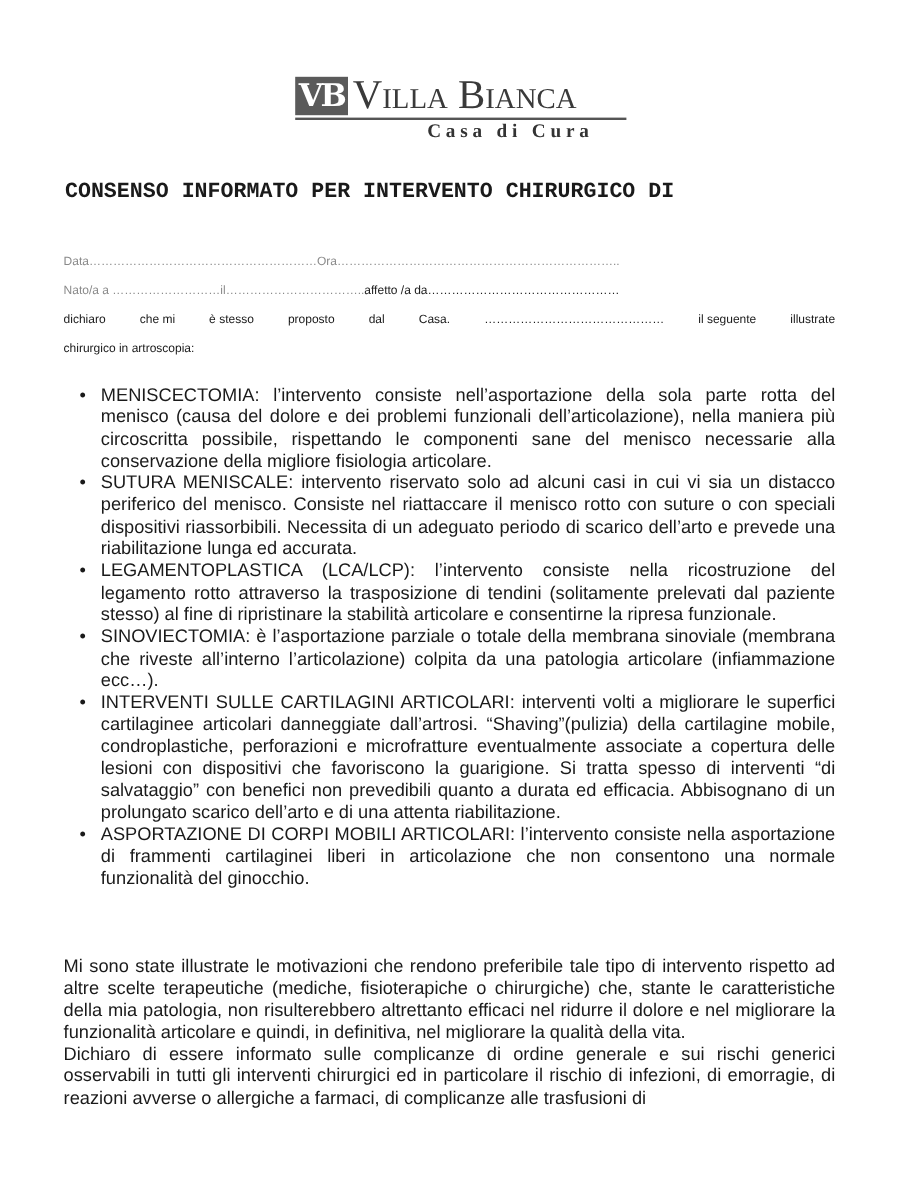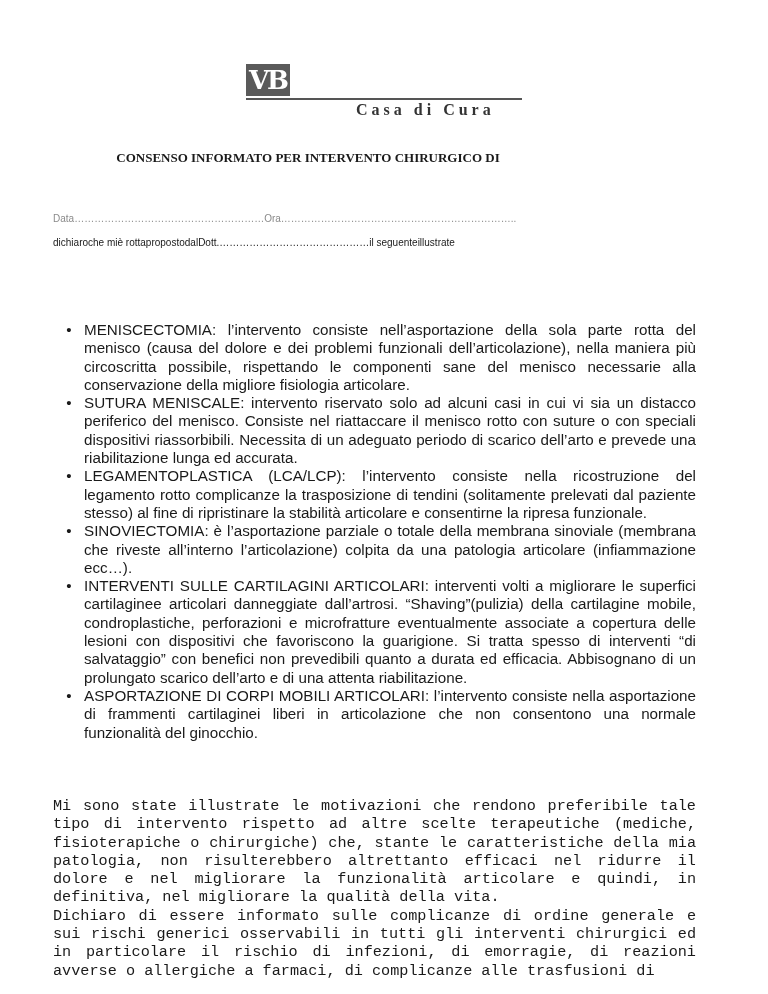--- a/index.html
+++ b/index.html
@@ -9,83 +9,88 @@
   
   .logo { position: absolute; left: 246px; top: 64px; width: 280px; height: 52px; }
   .logo-vb { position: absolute; left: 0; top: 0; width: 44px; height: 32px; background: #5a5a5a; color: #ffffff;
     font-family: "DejaVu Serif", serif; font-size: 26px; line-height: 32px; text-align: center; letter-spacing: -2px; font-weight: bold; }
   .logo-name { position: absolute; left: 48px; top: -2px; font-family: "Liberation Serif", serif; font-size: 34px; line-height: 36px;
     color: #3a3a3a; letter-spacing: 0px; white-space: nowrap; font-variant: small-caps; }
   .logo-rule { position: absolute; left: 0; top: 34px; width: 276px; height: 2px; background: #555; }
   .logo-sub { position: absolute; left: 110px; top: 37px; font-family: "Liberation Serif", serif; font-size: 16px; letter-spacing: 4px; color: #333; white-space: nowrap; font-weight: bold; }
 
   
-  .title { position: absolute; left: 0; width: 616px; text-align: center; font-family: Liberation Serif, serif; font-weight: bold; font-size: 13px; color: #1a1a1a; }
+  .title { position: absolute; left: 0; width: 616px; text-align: center; font-family: Liberation Mono, monospace; font-weight: bold; font-size: 18px; color: #1a1a1a; }
   .title.l1 { top: 150px; }
   .title.l2 { top: 182px; }
 
   
   .form { position: absolute; left: 53px; top: 209px; width: 643px; font-family: "Liberation Sans", sans-serif; font-size: 10px; }
   .form-line { height: 24px; line-height: 20px; white-space: nowrap; overflow: hidden; }
   .gray { color: #8a8a8a; }
   .black { color: #1a1a1a; }
   .dots { letter-spacing: 0px; }
-  .justify-line { display: flex; }
+  .justify-line { display: flex; justify-content: space-between; }
 
   
   .bullets { position: absolute; left: 84px; top: 321px; width: 612px; font-family: "Liberation Sans", sans-serif; font-size: 15.2px; line-height: 18.3px; color: #1a1a1a; }
   .bullet-item { position: relative; text-align: justify; }
   .bullet-dot { position: absolute; left: -22px; top: 0; width: 14px; text-align: center; }
 
   
-  .paras { position: absolute; left: 53px; top: 797px; width: 643px; font-family: Liberation Mono, monospace; font-size: 15.2px; line-height: 18.3px; color: #1a1a1a; }
+  .paras { position: absolute; left: 53px; top: 797px; width: 643px; font-family: Liberation Sans, sans-serif; font-size: 15.2px; line-height: 18.3px; color: #1a1a1a; }
   .para { text-align: justify; }
 </style>
 </head>
 <body>
 
 <div class="page">
 
   <div class="logo">
     <div class="logo-vb">VB</div>
+    <div class="logo-name">Villa Bianca</div>
     <div class="logo-rule"></div>
     <div class="logo-sub">Casa di Cura</div>
   </div>
 
   <div class="title l1">CONSENSO INFORMATO PER INTERVENTO CHIRURGICO DI</div>
 
   <div class="form">
     <div class="form-line gray">
       <span>Data</span><span class="dots">…………………………………………………</span><span>Ora</span><span class="dots">……………………………………………………………..</span>
     </div>
+    <div class="form-line">
+      <span class="gray">Nato/a  a</span> <span class="gray dots">………………………</span><span class="gray">il</span><span class="gray dots">……………………………..</span><span class="black">affetto /a da</span><span class="black dots">…………………………………………</span>
+    </div>
     <div class="form-line black justify-line">
       <span>dichiaro</span>
       <span>che mi</span>
-      <span>è rotta</span>
+      <span>è stesso</span>
       <span>proposto</span>
       <span>dal</span>
-      <span>Dott.</span>
+      <span>Casa.</span>
       <span class="dots">………………………………………</span>
       <span>il seguente</span>
       <span>illustrate</span>
     </div>
+    <div class="form-line black">chirurgico in artroscopia:</div>
   </div>
 
   <div class="bullets">
     <div class="bullet-item">
       <span class="bullet-dot">•</span>
       <span>MENISCECTOMIA: l’intervento consiste nell’asportazione della sola parte rotta del menisco (causa del dolore e dei problemi funzionali dell’articolazione), nella maniera più circoscritta possibile, rispettando le componenti sane del menisco necessarie alla conservazione della migliore fisiologia articolare.</span>
     </div>
     <div class="bullet-item">
       <span class="bullet-dot">•</span>
       <span>SUTURA MENISCALE: intervento riservato solo ad alcuni casi in cui vi sia un distacco periferico del menisco. Consiste nel riattaccare il menisco rotto con suture o con speciali dispositivi riassorbibili. Necessita di un adeguato periodo di scarico dell’arto e prevede una riabilitazione lunga ed accurata.</span>
     </div>
     <div class="bullet-item">
       <span class="bullet-dot">•</span>
-      <span>LEGAMENTOPLASTICA (LCA/LCP): l’intervento consiste nella ricostruzione del legamento rotto complicanze la trasposizione di tendini (solitamente prelevati dal paziente stesso) al fine di ripristinare la stabilità articolare e consentirne la ripresa funzionale.</span>
+      <span>LEGAMENTOPLASTICA (LCA/LCP): l’intervento consiste nella ricostruzione del legamento rotto attraverso la trasposizione di tendini (solitamente prelevati dal paziente stesso) al fine di ripristinare la stabilità articolare e consentirne la ripresa funzionale.</span>
     </div>
     <div class="bullet-item">
       <span class="bullet-dot">•</span>
       <span>SINOVIECTOMIA: è l’asportazione parziale o totale della membrana sinoviale (membrana che riveste all’interno l’articolazione) colpita da una patologia articolare (infiammazione ecc…).</span>
     </div>
     <div class="bullet-item">
       <span class="bullet-dot">•</span>
       <span>INTERVENTI SULLE CARTILAGINI ARTICOLARI: interventi volti a migliorare le superfici cartilaginee articolari danneggiate dall’artrosi. “Shaving”(pulizia) della cartilagine mobile, condroplastiche, perforazioni e microfratture eventualmente associate a copertura delle lesioni con dispositivi che favoriscono la guarigione. Si tratta spesso di interventi “di salvataggio” con benefici non prevedibili quanto a durata ed efficacia. Abbisognano di un prolungato scarico dell’arto e di una attenta riabilitazione.</span>
     </div>
     <div class="bullet-item">

